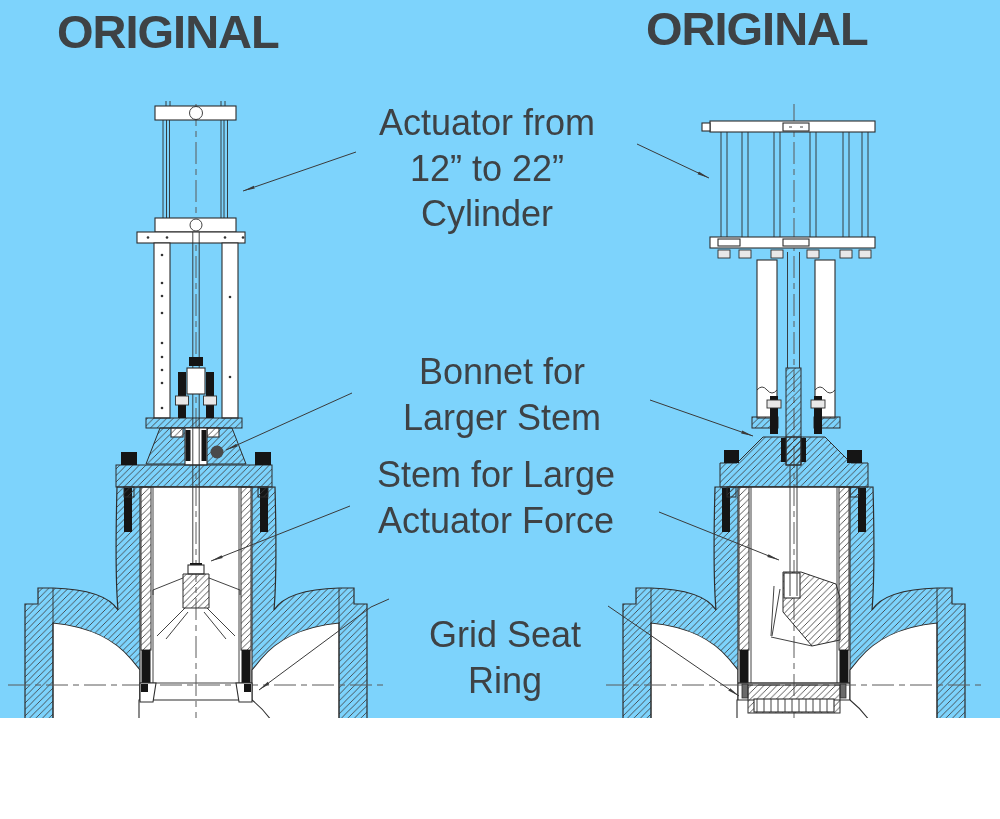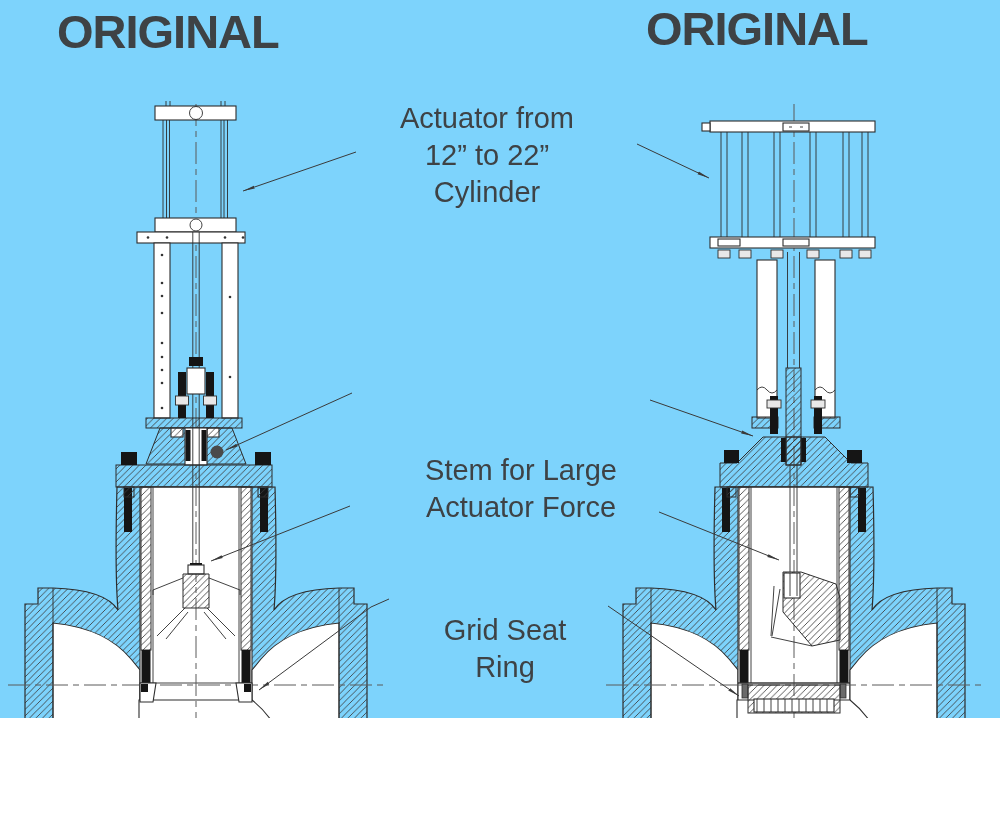--- a/index.html
+++ b/index.html
@@ -1,21 +1,21 @@
 <!DOCTYPE html>
 <html><head>
 <meta charset="utf-8">
 <style>
   html,body{margin:0;padding:0;background:#fff;}
   .canvas{position:relative;width:1000px;height:718px;background:#7dd3fc;overflow:hidden;
           font-family:"Liberation Sans",sans-serif;padding-left:32px;}
   .title{position:absolute;font-weight:bold;font-size:47px;letter-spacing:-1px;
          color:#3e4245;white-space:nowrap;}
   .ann{position:absolute;transform:translateX(-50%);text-align:center;
-       font-size:29px;line-height:1.27;color:#3e4245;white-space:pre-line;}
+       font-size:36px;line-height:1.27;color:#3e4245;white-space:pre-line;}
   svg{position:absolute;left:0;top:0;}
   .thin{fill:none;stroke:#2d2d2d;stroke-width:0.9;}
   .wh{fill:#ffffff;stroke:#2d2d2d;stroke-width:1.1;}
   .ht{fill:url(#hatch);stroke:#2d2d2d;stroke-width:1.2;}
   .ht2{fill:url(#hatch);stroke:#2d2d2d;stroke-width:1;}
   .blk{fill:#151515;stroke:none;}
   .nut{fill:#e8e8e8;stroke:#2d2d2d;stroke-width:0.9;}
   .cl{fill:none;stroke:#5a5a5a;stroke-width:1;stroke-dasharray:22 5 6 5;}
   .ldr{fill:none;stroke:#3a3a3a;stroke-width:1;}
 </style>
@@ -255,18 +255,20 @@
   <path class="ldr" marker-end="url(#arw)" d="M608,606 L739,696"></path>
 </g>
 </svg>
 
 <div class="title" style="left:57px;top:4px;">ORIGINAL</div>
 <div class="title" style="left:646px;top:1px;">ORIGINAL</div>
 
 <div class="ann" style="left:487px;top:100px;">Actuator from
 12” to 22”
 Cylinder</div>
-<div class="ann" style="left:521px;top:452px;">Stem for Large
+<div class="ann" style="left:502px;top:349px;">Bonnet for
+Larger Stem</div>
+<div class="ann" style="left:496px;top:452px;">Stem for Large
 Actuator Force</div>
 <div class="ann" style="left:505px;top:568px;margin-top:44px;">Grid Seat
 Ring</div>
 
 </div>
 
 </body></html>

